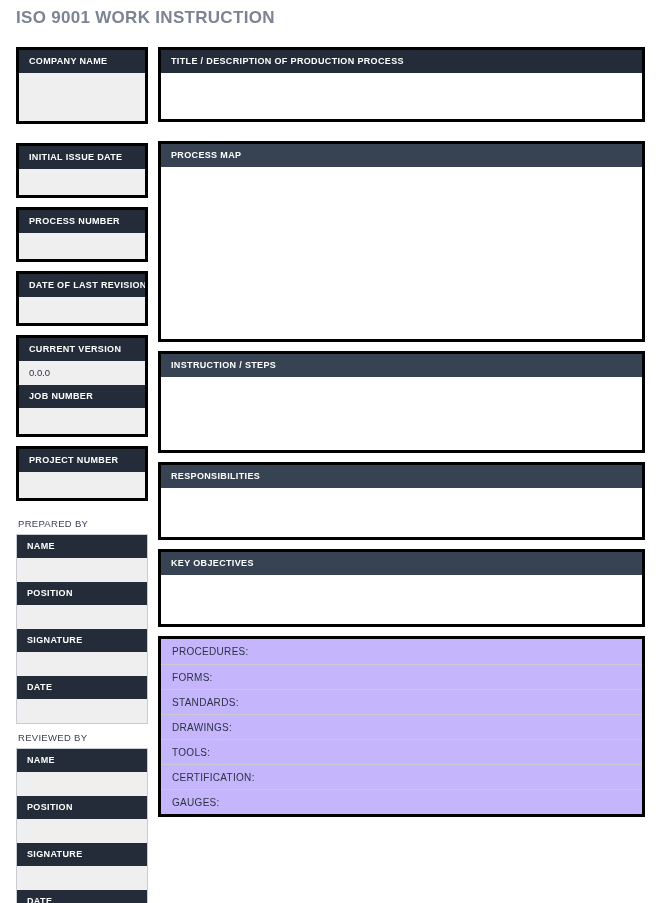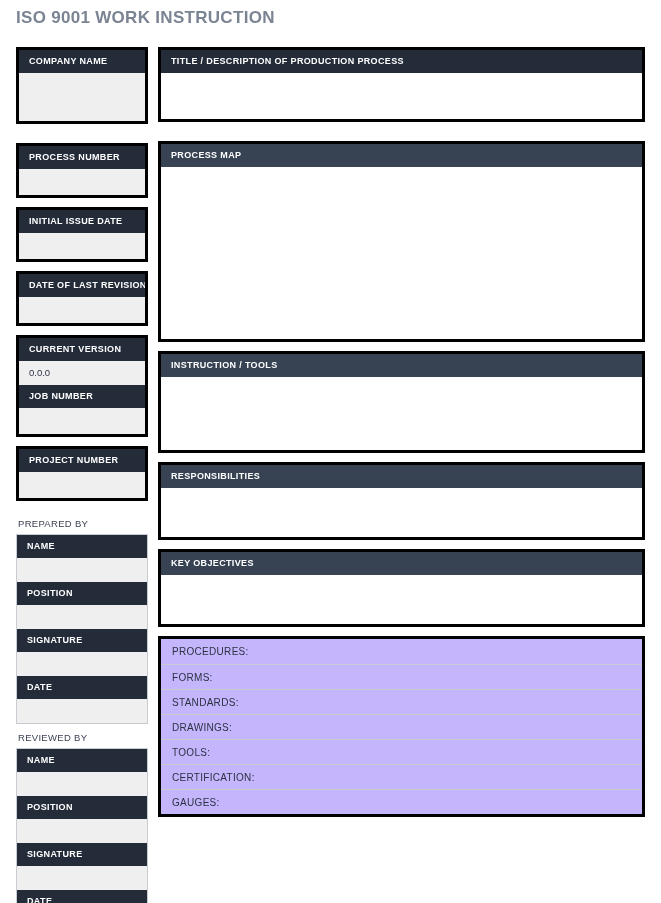--- a/index.html
+++ b/index.html
@@ -143,26 +143,26 @@
   <div class="col-left">
 
     <div class="block">
       <div class="bar">COMPANY NAME</div>
       <div class="fill lf-tall"></div>
     </div>
 
     <div class="gap-10"></div>
 
     <div class="block">
+      <div class="bar">INITIAL ISSUE DATE</div>
+      <div class="fill lf-short"></div>
+    </div>
+
+    <div class="block">
       <div class="bar">PROCESS NUMBER</div>
-      <div class="fill lf-short"></div>
-    </div>
-
-    <div class="block">
-      <div class="bar">INITIAL ISSUE DATE</div>
       <div class="fill lf-short"></div>
     </div>
 
     <div class="block">
       <div class="bar">DATE OF LAST REVISION</div>
       <div class="fill lf-short"></div>
     </div>
 
     <div class="block">
       <div class="bar">CURRENT VERSION</div>
@@ -215,21 +215,21 @@
 
     <div class="gap-10"></div>
 
     <div class="block">
       <div class="bar lite">PROCESS MAP</div>
       <div class="fill white rf-map"></div>
     </div>
 
 
     <div class="block">
-      <div class="bar lite">INSTRUCTION / TOOLS</div>
+      <div class="bar lite">INSTRUCTION / STEPS</div>
       <div class="fill white rf-instr"></div>
     </div>
 
     <div class="block">
       <div class="bar lite">RESPONSIBILITIES</div>
       <div class="fill white rf-resp"></div>
     </div>
 
     <div class="block">
       <div class="bar lite">KEY OBJECTIVES</div>

